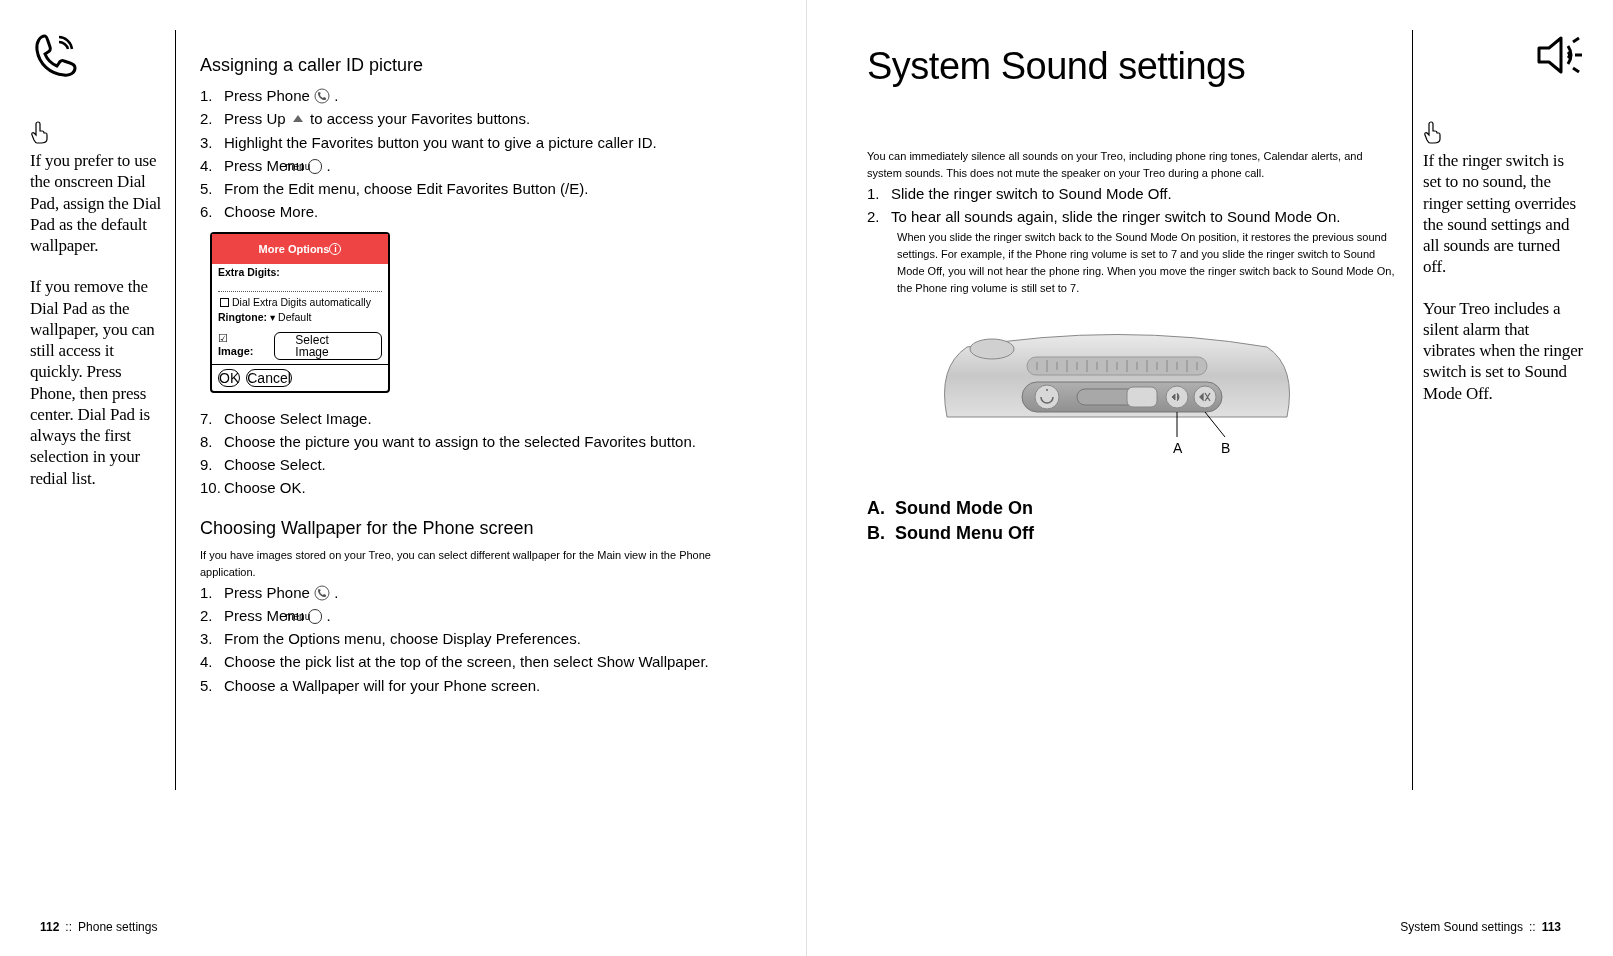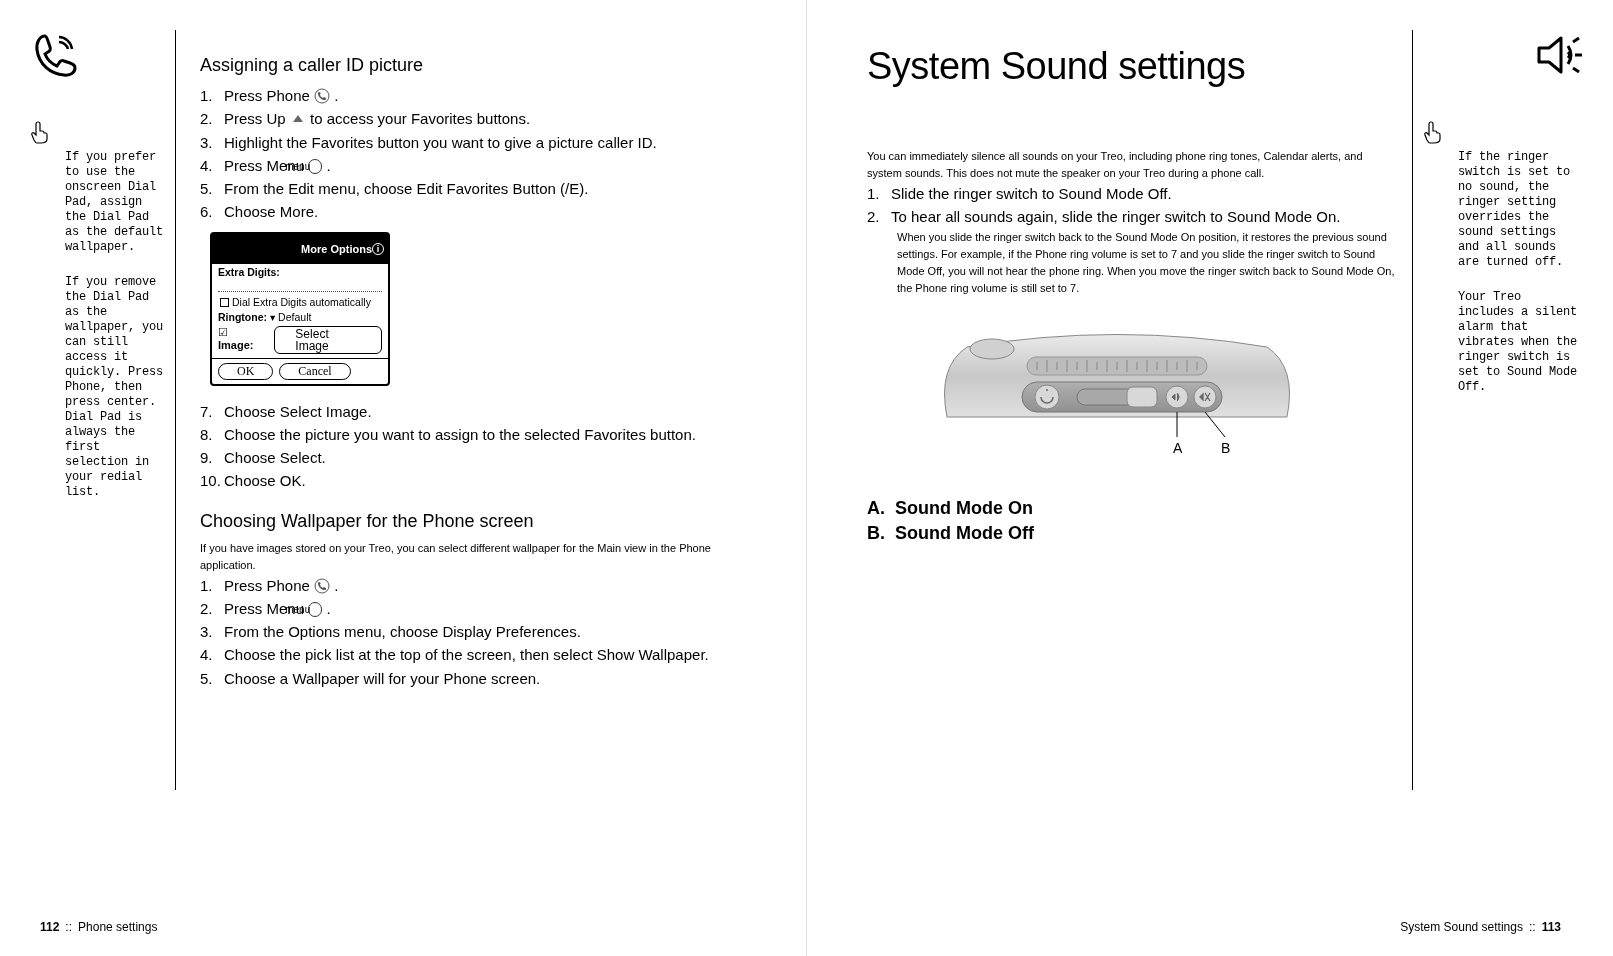--- a/index.html
+++ b/index.html
@@ -11,48 +11,48 @@
   .divider { position: absolute; top: 30px; width: 1px; height: 760px; background: #000; }
   .page-left .divider { left: 175px; }
   .page-right .divider { right: 200px; }
 
   
   .sidebar-left { position: absolute; top: 30px; left: 30px; width: 135px; }
   .sidebar-right { position: absolute; top: 30px; right: 30px; width: 160px; }
   .sidebar-icon-big { width: 50px; height: 50px; display: block; margin-bottom: 40px; }
   .sidebar-right .sidebar-icon-big { margin-left: auto; }
   .tip-icon { width: 18px; height: 24px; display: block; margin-bottom: 6px; }
-  .sidebar-text { font-family: Liberation Mono, monospace; font-stretch: condensed; font-size: 12px; line-height: 1.25; margin-bottom: 20px; letter-spacing: -0.2px; margin-left: 35px; }
+  .sidebar-text { font-family: Liberation Serif, serif; font-stretch: condensed; font-size: 17px; line-height: 1.25; margin-bottom: 20px; letter-spacing: -0.2px; }
 
   
   .main-left { margin-left: 160px; width: 530px; }
   .main-right { margin-left: 20px; width: 530px; }
   h2.section { font-family: Arial, Helvetica, sans-serif; font-weight: normal; font-size: 18px; margin: 10px 0 8px; }
   h1.chapter { font-family: Arial, Helvetica, sans-serif; font-weight: 200; font-size: 38px; letter-spacing: -0.5px; margin-bottom: 60px; }
   ol { list-style: none; padding-left: 0; font-size: 15px; line-height: 1.55; }
   ol li { padding-left: 30px; text-indent: -30px; }
   ol li .num { display: inline-block; width: 24px; text-indent: 0; }
   p.body { font-size: 11px; line-height: 1.55; }
   .inline-icon { display: inline-block; vertical-align: -3px; width: 16px; height: 16px; }
   .menu-btn { display: inline-block; border: 1px solid #333; border-radius: 9px; padding: 0 6px; font-size: 10px; line-height: 13px; vertical-align: 1px; font-family: Arial; }
 
   
   .more-options { border: 2px solid #000; border-radius: 4px; width: 180px; margin: 8px 0 14px 10px; font-family: Arial; font-size: 11px; background: #fff; }
-  .mo-title { background: #000000; color: #fff; font-weight: bold; padding: 9px 4px; display: flex; justify-content: flex-end; align-items: center; font-size: 11px; }
+  .mo-title { background: #ef4444; color: #fff; font-weight: bold; padding: 9px 4px; display: flex; justify-content: center; align-items: center; font-size: 11px; }
   .mo-title .info { display:inline-block; width:12px; height:12px; border:1.2px solid #fff; border-radius:50%; text-align:center; font-size:9px; line-height:10px; font-weight:bold; }
   .mo-body { padding: 2px 6px 4px; }
   .mo-body .lbl { font-weight: bold; font-size: 10.5px; }
   .mo-field { border: 1px dotted #555; height: 12px; margin: 2px 0 4px; border-left:none; border-right:none; border-top:none; }
   .mo-chk { font-size: 10.5px; padding-left:2px; margin-bottom:3px; }
   .mo-chk .box { display:inline-block; width:9px; height:9px; border:1px solid #000; margin-right:3px; vertical-align:-1px; }
-  .mo-ring { font-size: 10.5px; margin-bottom:3px; }
+  .mo-ring { font-size: 10.5px; margin-bottom:9px; }
   .mo-img-row { display:flex; align-items:flex-start; gap:11px; }
   .mo-select-btn { border:1px solid #000; border-radius:6px; padding: 1px 20px; font-size:12px; line-height:1; }
   .mo-buttons { border-top:1px solid #000; padding:4px 6px; display:flex; gap:6px; }
-  .mo-buttons span { border:1px solid #000; border-radius:10px; padding:0 18px; font-size:12px;font-family:Liberation Serif, serif; }
+  .mo-buttons span { border:1px solid #000; border-radius:10px; padding:0 0; font-size:14px; }
 
   
   .device-wrap { text-align:center; margin: 30px 0 15px 60px; width:380px; }
   .device-svg { width: 380px; height: 150px; }
   .legend { font-size: 18px; line-height:1.4; margin-top:12px; }
   .legend b { font-weight:bold; }
 
   .footer-left { position:absolute; bottom:22px; left:40px; font-size:12px; }
   .footer-right { position:absolute; bottom:22px; right:52px; font-size:12px; }
   .footer-left .pn, .footer-right .pn { font-weight:bold; }
@@ -216,21 +216,21 @@
 
           <line x1="250" y1="85" x2="250" y2="110" stroke="#000"></line>
           <line x1="278" y1="85" x2="298" y2="110" stroke="#000"></line>
           <text x="246" y="126" font-size="14" font-family="Arial">A</text>
           <text x="294" y="126" font-size="14" font-family="Arial">B</text>
         </svg>
       </div>
 
       <div class="legend">
         <div><b>A.&nbsp;&nbsp;</b><b>Sound Mode On</b></div>
-        <div><b>B.&nbsp;&nbsp;</b><b>Sound Mode Off</b></div>
+        <div><b>B.&nbsp;&nbsp;</b><b>Sound Menu Off</b></div>
       </div>
     </div>
 
     <div class="sidebar-right">
       <svg class="sidebar-icon-big" viewBox="0 0 50 50">
         <path d="M6 18 L16 18 L28 8 L28 42 L16 32 L6 32 Z" fill="none" stroke="#000" stroke-width="3" stroke-linejoin="round"></path>
         <path d="M35 16 Q41 25 35 34" fill="none" stroke="#000" stroke-width="3"></path>
         <path d="M35 22 Q38 25 35 28" fill="none" stroke="#000" stroke-width="3"></path>
         <line x1="40" y1="12" x2="46" y2="8" stroke="#000" stroke-width="3"></line>
         <line x1="42" y1="25" x2="49" y2="25" stroke="#000" stroke-width="3"></line>

